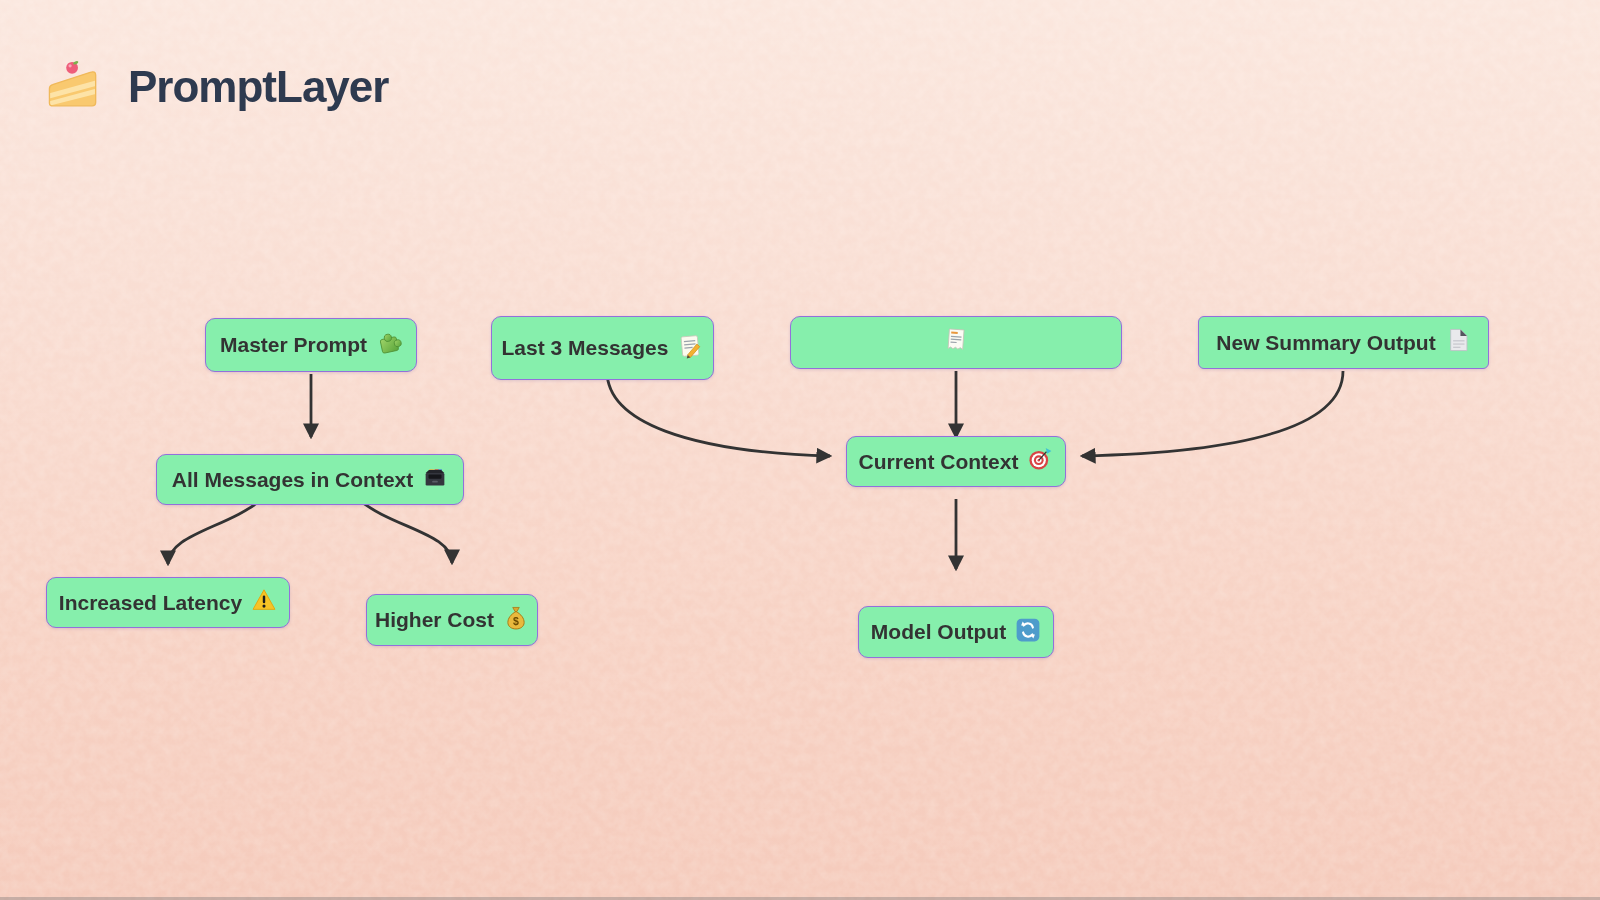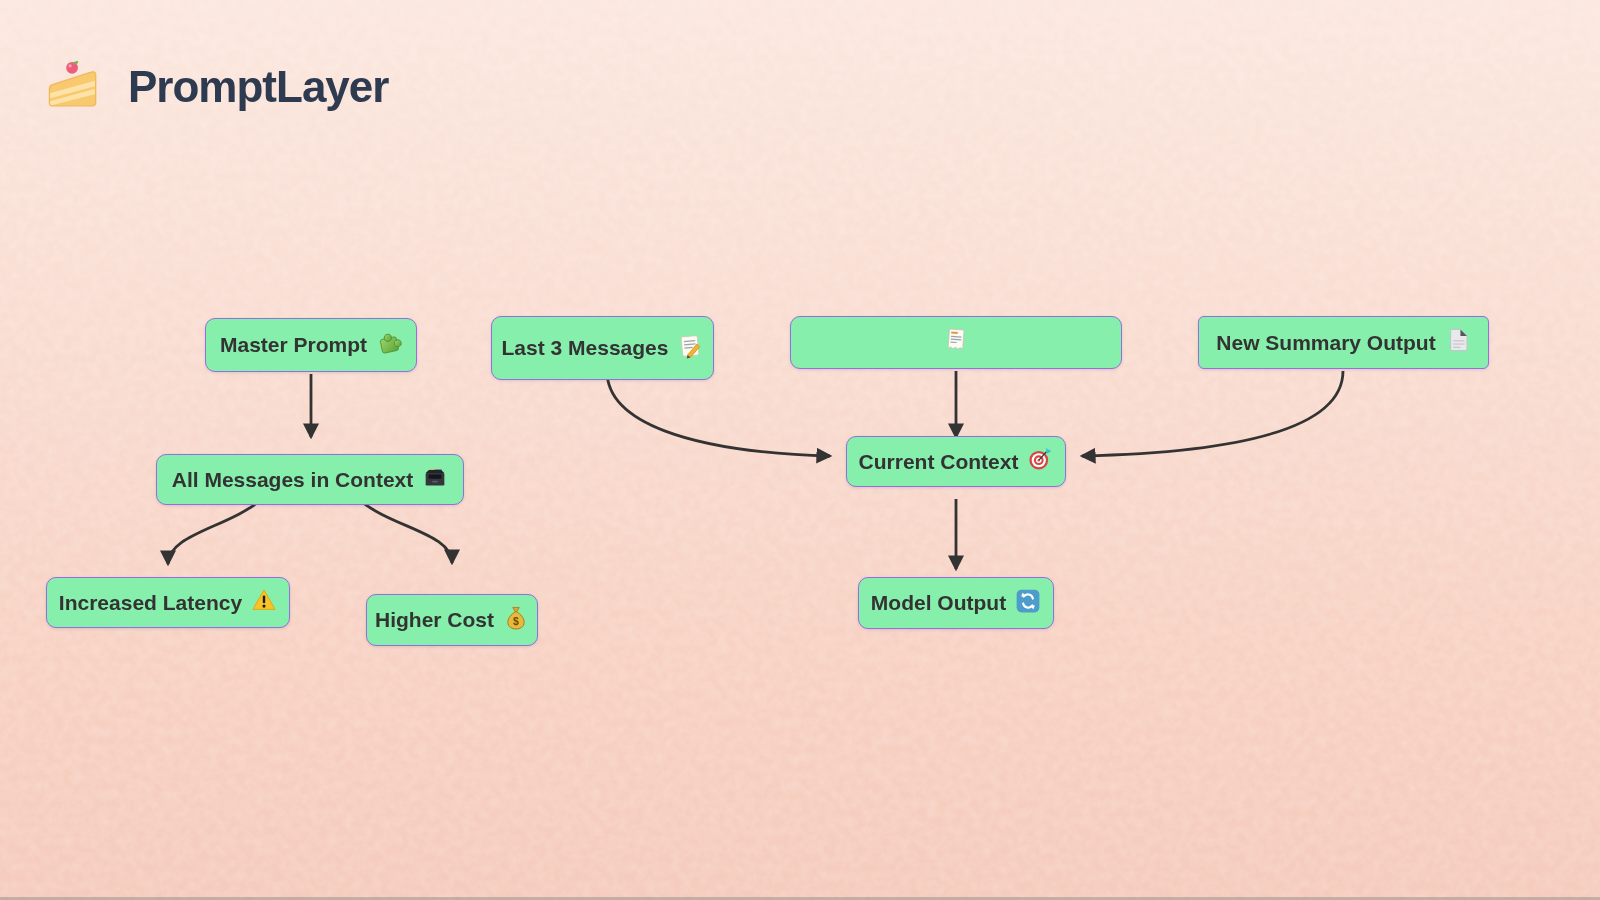--- a/index.html
+++ b/index.html
@@ -26,21 +26,21 @@
   }
   .node svg { flex:0 0 auto; }
   .n-master   { left:205px;  top:318px; width:212px; height:54px; }
   .n-last3    { left:491px;  top:316px; width:223px; height:64px; }
   .n-summary  { left:790px;  top:316px; width:332px; height:53px; }
   .n-newsum   { left:1198px; top:316px; width:291px; height:53px;border-radius:6px; }
   .n-allmsg   { left:156px;  top:446px; width:308px; height:51px;margin-top:8px; }
   .n-curctx   { left:846px;  top:436px; width:220px; height:51px; }
   .n-inclat   { left:46px;   top:577px; width:244px; height:51px;text-align:right; }
   .n-higher   { left:366px;  top:576px; width:172px; height:52px;margin-top:18px; }
-  .n-modelout { left:858px;  top:577px; width:196px; height:52px; }
+  .n-modelout { left:858px;  top:606px; width:196px; height:52px; }
 </style>
 </head>
 <body>
 
 <svg class="grain">
   <filter id="grainf">
     <feTurbulence type="fractalNoise" baseFrequency="0.11" numOctaves="3" seed="7"></feTurbulence>
     <feColorMatrix type="matrix" values="0 0 0 0 1  0 0 0 0 0.92  0 0 0 0 0.86  0.9 0 0 0 -0.25"></feColorMatrix>
   </filter>
   <rect width="1600" height="900" filter="url(#grainf)"></rect>

